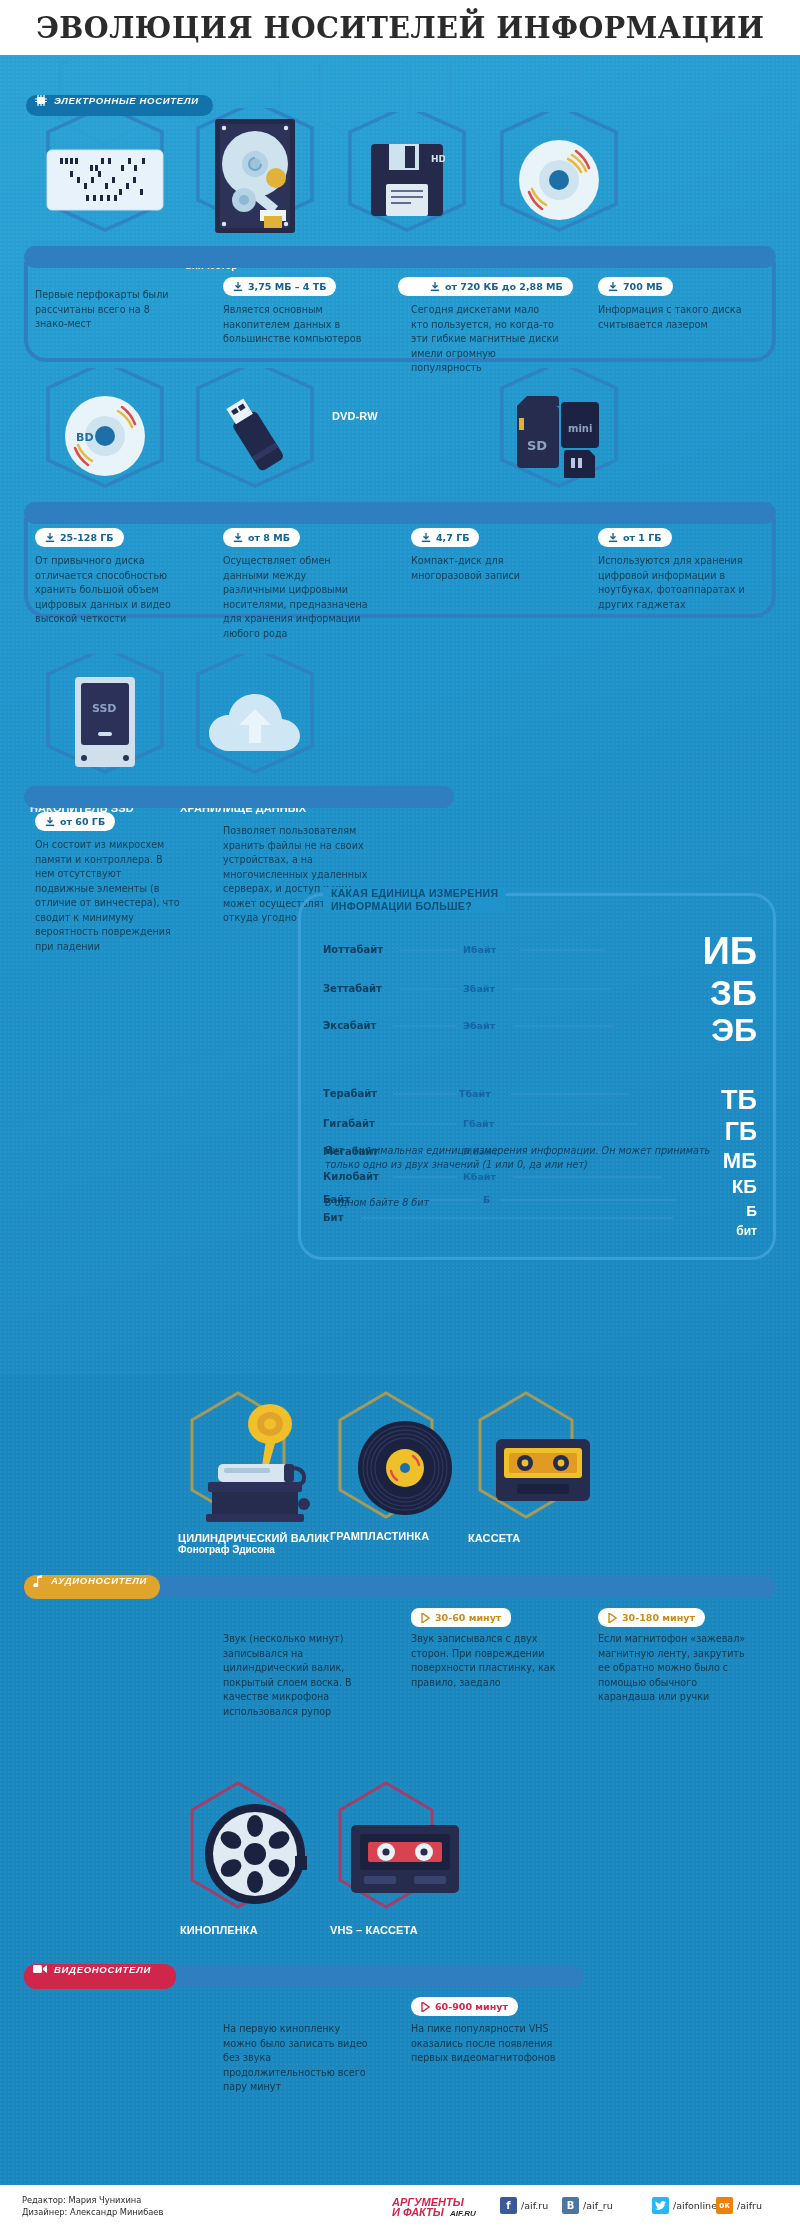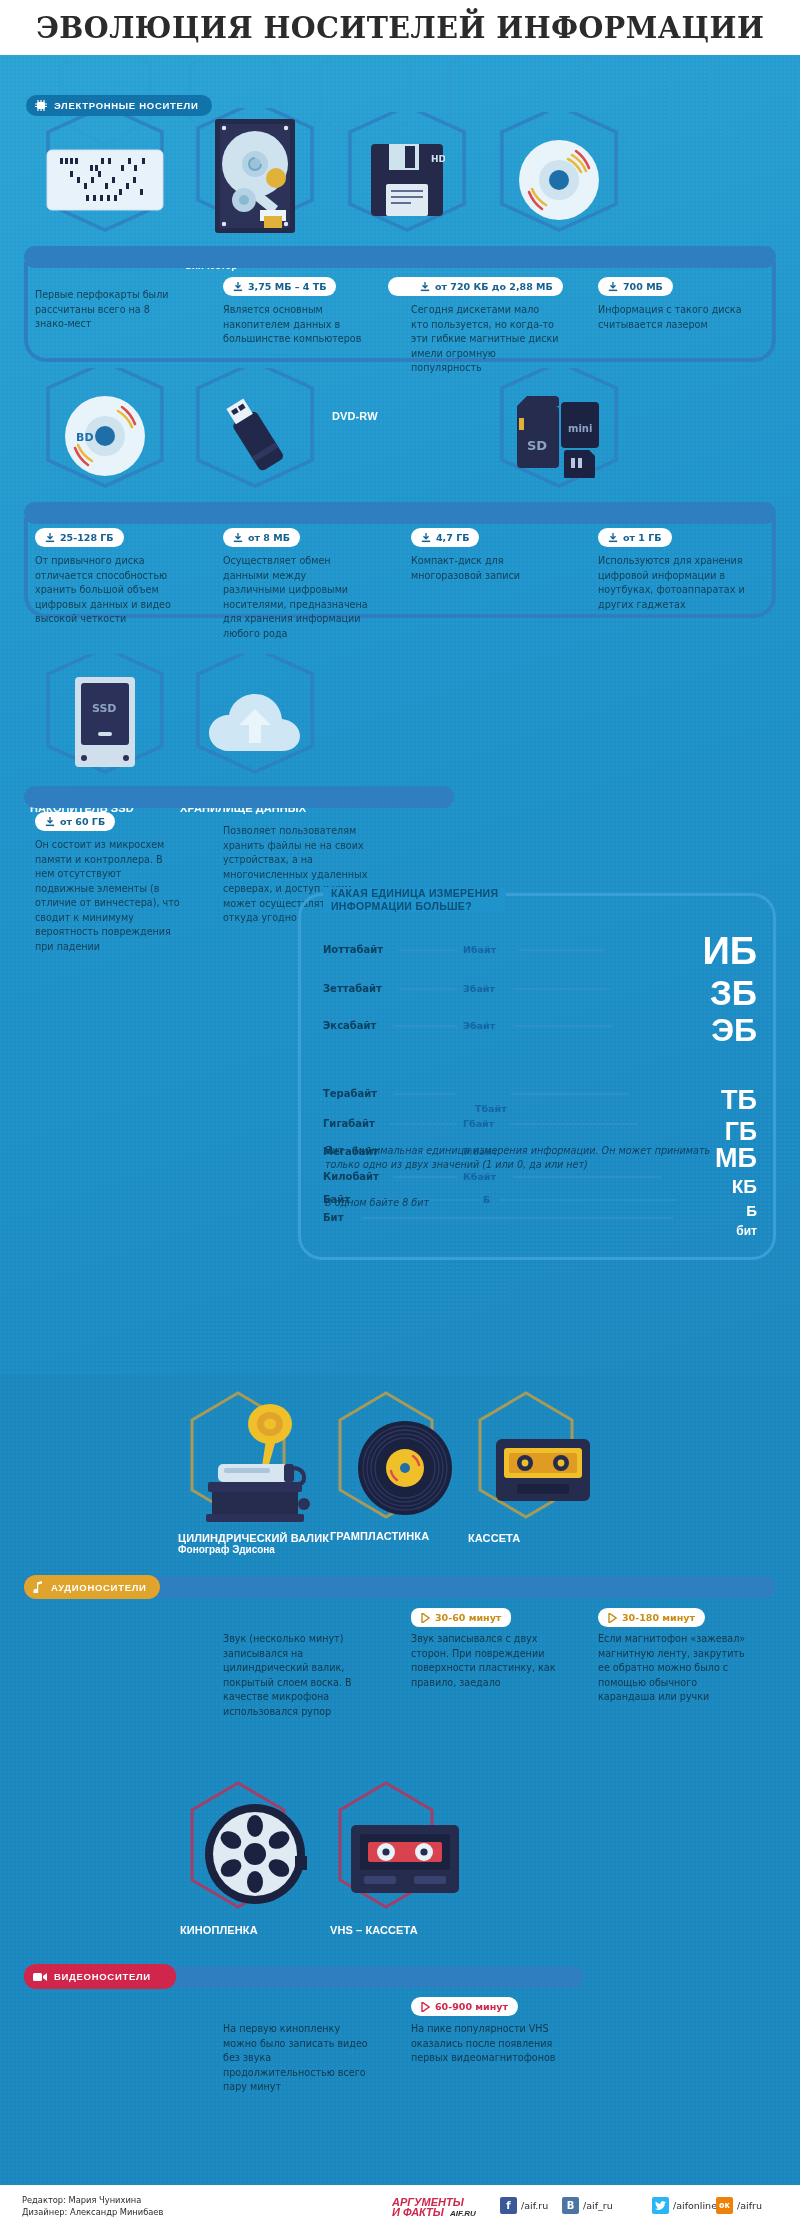--- a/index.html
+++ b/index.html
@@ -36,23 +36,24 @@
       radial-gradient(circle at 1px 1px, rgba(255,255,255,.45) 1px, transparent 1px);
     background-size:4px 4px;
     pointer-events:none;
   }
   .hexdeco{ position:absolute; pointer-events:none; }
   .hexdeco svg{ display:block; }
 
   
   .chip{
     position:absolute; height:21px; border-radius:11px;
-    display:flex; align-items:center; padding:0 14px 0 9px; gap:7px;
+    display:flex; align-items:flex-start; padding:0 14px 0 9px; gap:7px;
     font-size:9.5px; font-weight:bold; letter-spacing:.7px; color:#fff;
     z-index:9;
+    font-style:italic;
   }
   .chip.blue{ background:#1273ab; }
   .chip .cicon{ display:flex; align-items:center; }
 
   
   .panel{
     position:absolute; border:4px solid #2f7fc0; border-radius:22px;
     background:transparent;
   }
   .yearband{
@@ -324,21 +325,21 @@
     <span>1982</span>
   </div>
 
 <div class="badge" style="left:223px;top:277px;">
   <svg width="10" height="10" viewBox="0 0 12 12">
       <path d="M6 0v6M3 4l3 3 3-3" stroke="#15618f" stroke-width="1.6" fill="none"></path>
       <path d="M1 10h10" stroke="#15618f" stroke-width="1.8"></path>
     </svg>
   <span>3,75 МБ – 4 ТБ</span>
 </div>
-<div class="badge" style="left:388px;top:277px;padding-left:32px;">
+<div class="badge" style="left:398px;top:277px;padding-left:32px;">
   <svg width="10" height="10" viewBox="0 0 12 12">
       <path d="M6 0v6M3 4l3 3 3-3" stroke="#15618f" stroke-width="1.6" fill="none"></path>
       <path d="M1 10h10" stroke="#15618f" stroke-width="1.8"></path>
     </svg>
   <span>от 720 КБ до 2,88 МБ</span>
 </div>
 <div class="badge" style="left:598px;top:277px;">
   <svg width="10" height="10" viewBox="0 0 12 12">
       <path d="M6 0v6M3 4l3 3 3-3" stroke="#15618f" stroke-width="1.6" fill="none"></path>
       <path d="M1 10h10" stroke="#15618f" stroke-width="1.8"></path>
@@ -561,39 +562,39 @@
     <span class="uline" style="left:70px;width:64px;"></span>
     <span class="uabbr" style="left:140px;">Эбайт</span>
     <span class="uline" style="left:190px;width:100px;"></span>
     <span class="usym" style="font-size:32px;">ЭБ</span>
   </div>
 
 
   <div class="urow" style="top:182px;">
     <span class="uname">Терабайт</span>
     <span class="uline" style="left:70px;width:64px;"></span>
-    <span class="uabbr" style="left:152px;margin-top:15px;">Тбайт</span>
+    <span class="uabbr" style="left:136px;">Тбайт</span>
     <span class="uline" style="left:188px;width:118px;"></span>
     <span class="usym" style="font-size:27px;">ТБ</span>
   </div>
 
   <div class="urow" style="top:212px;">
     <span class="uname">Гигабайт</span>
     <span class="uline" style="left:66px;width:68px;"></span>
     <span class="uabbr" style="left:140px;">Гбайт</span>
     <span class="uline" style="left:188px;width:126px;"></span>
     <span class="usym" style="font-size:25px;">ГБ</span>
   </div>
 
   <div class="urow" style="top:240px;">
     <span class="uname">Мегабайт</span>
     <span class="uline" style="left:70px;width:64px;"></span>
     <span class="uabbr" style="left:140px;">Мбайт</span>
     <span class="uline" style="left:190px;width:134px;"></span>
-    <span class="usym" style="font-size:27px;">МБ</span>
+    <span class="usym" style="font-size:22px;">МБ</span>
   </div>
 
   <div class="urow" style="top:265px;">
     <span class="uname">Килобайт</span>
     <span class="uline" style="left:70px;width:64px;"></span>
     <span class="uabbr" style="left:140px;">Кбайт</span>
     <span class="uline" style="left:190px;width:148px;"></span>
     <span class="usym" style="font-size:19px;">КБ</span>
   </div>
 

